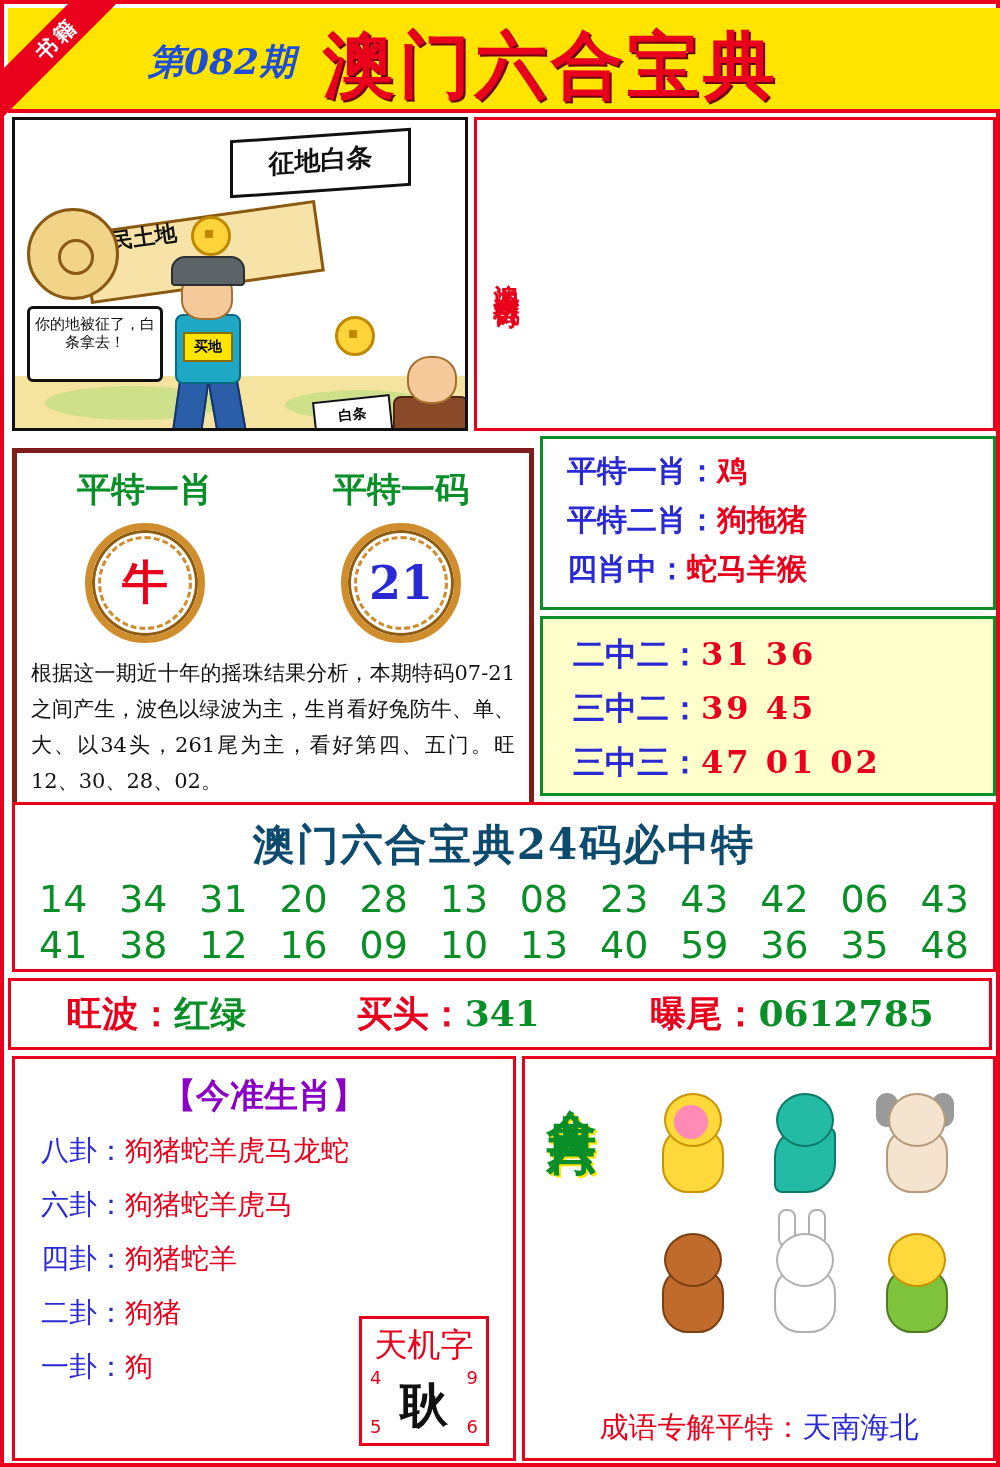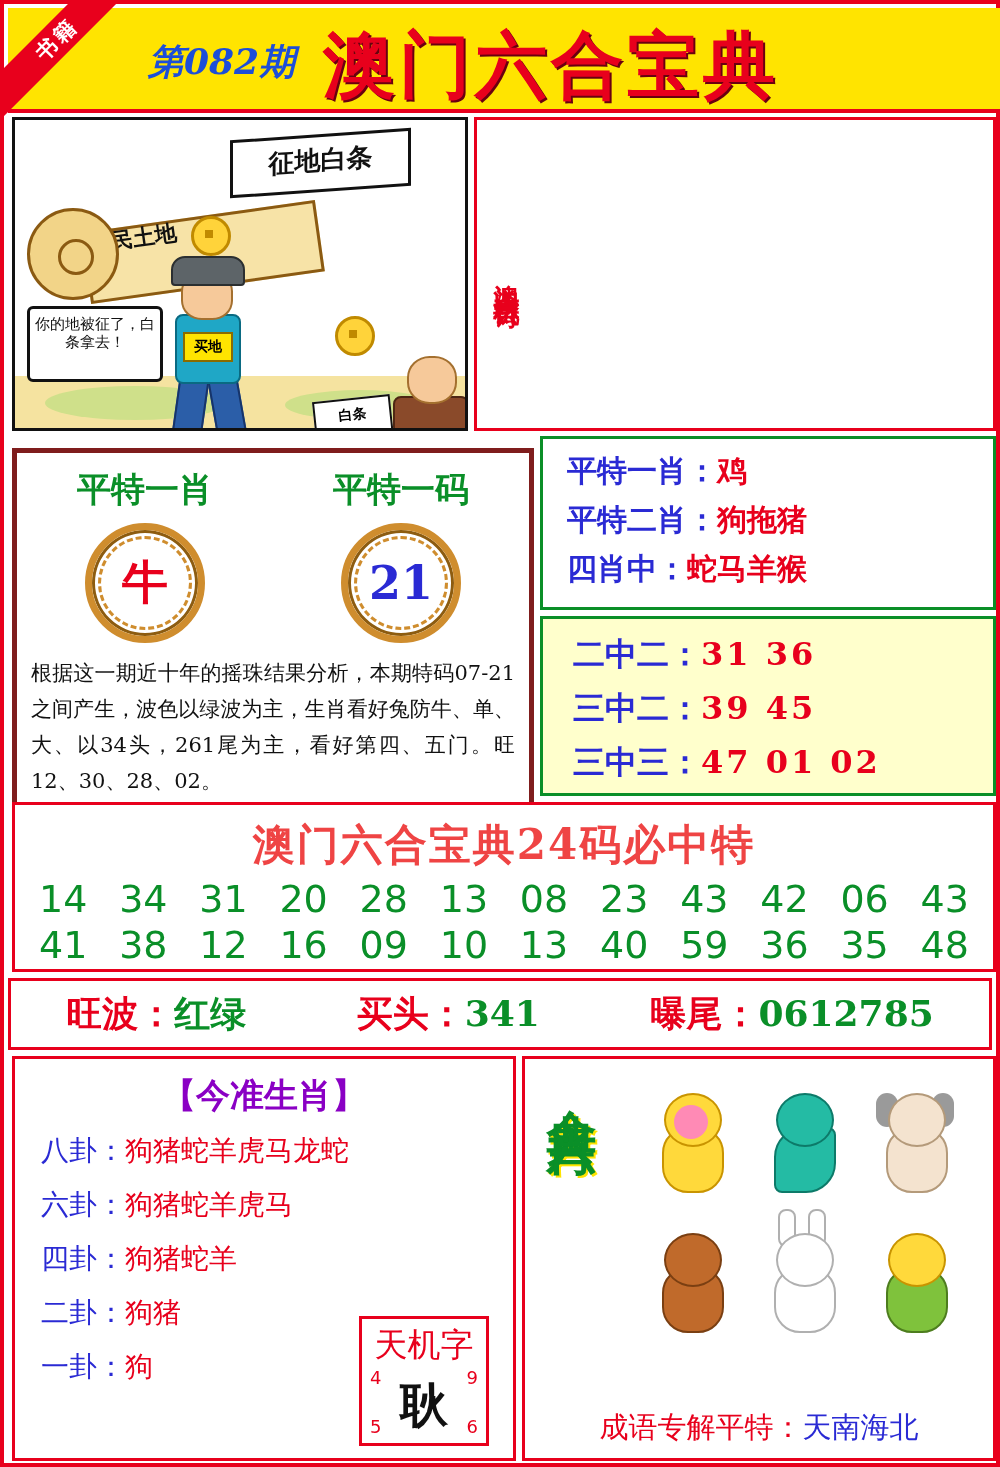--- a/index.html
+++ b/index.html
@@ -73,21 +73,21 @@
   
   .rt1{position:absolute;left:536px;top:432px;width:456px;height:174px;border:3px solid #0a8f28;box-sizing:border-box;background:#fff;padding:12px 0 0 24px;}
   .rt1 p{margin:0 0 8px 0;font-size:30px;font-family:"DejaVu Serif",serif;color:#2a2ad4;font-weight:bold;}
   .rt1 p .v{color:#e8001c;}
   .rt2{position:absolute;left:536px;top:612px;width:456px;height:180px;border:3px solid #0a8f28;box-sizing:border-box;background:#ffffcc;padding:14px 0 0 30px;}
   .rt2 p{margin:0 0 10px 0;font-size:32px;font-family:"DejaVu Serif",serif;color:#2a2ad4;font-weight:bold;}
   .rt2 p .v{color:#e8001c;letter-spacing:3px;}
 
   
   .nums24{position:absolute;left:8px;top:798px;width:984px;height:170px;border:3px solid #e8001c;box-sizing:border-box;background:#fff;}
-  .nums24 h2{margin:12px 0 4px 0;text-align:center;font-size:42px;color:#ef4444;font-family:"DejaVu Serif",serif;letter-spacing:2px;}
+  .nums24 h2{margin:12px 0 4px 0;text-align:center;font-size:42px;color:#0c4a6e;font-family:"DejaVu Serif",serif;letter-spacing:2px;}
   .nums-row{display:flex;justify-content:space-between;padding:0 24px;margin-top:2px;}
   .nums-row span{font-size:38px;color:#0a8f28;font-family:"DejaVu Sans",sans-serif;}
 
   
   .strip{position:absolute;left:4px;top:974px;width:984px;height:72px;border:3px solid #e8001c;box-sizing:border-box;background:#fff;display:flex;align-items:center;justify-content:space-around;text-align:right;}
   .strip div{font-size:36px;font-family:"DejaVu Serif",serif;color:#e8001c;font-weight:bold;}
   .strip div .v{color:#0a8f28;}
 
   
   .bl{position:absolute;left:8px;top:1052px;width:504px;height:405px;border:3px solid #e8001c;box-sizing:border-box;background:#fff;}

